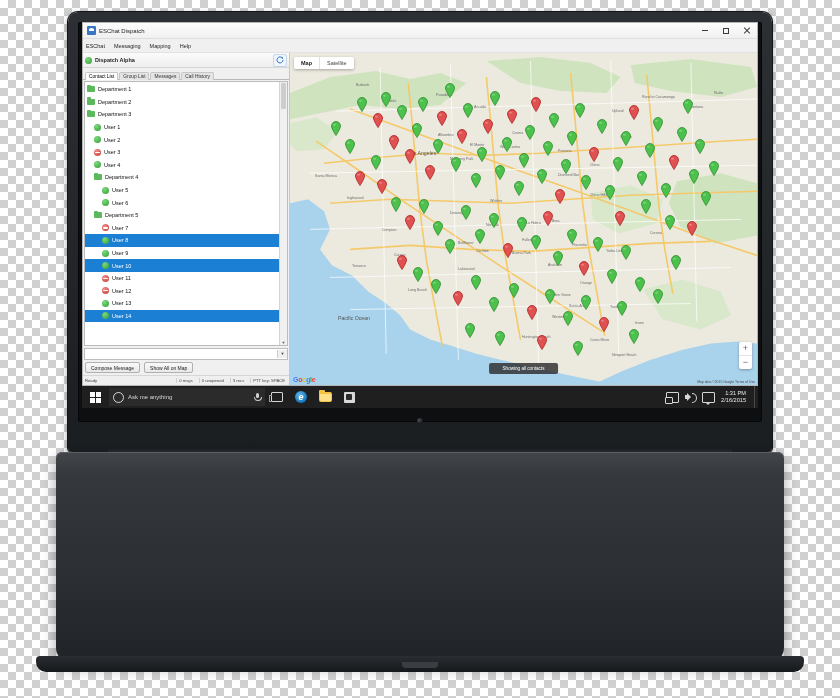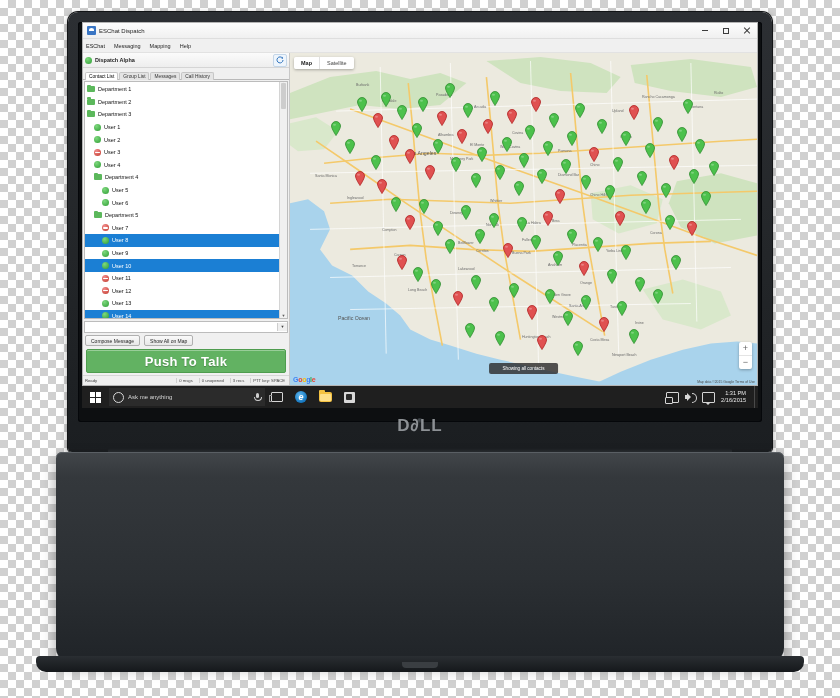--- a/index.html
+++ b/index.html
@@ -368,21 +368,20 @@
 <body>
 
 <div id="checker"></div>
 
 <div id="laptop">
 
   <div class="lid">
     <div class="lid-inner"></div>
   </div>
   <div class="webcam"></div>
-  <div class="dell-logo">D∂LL</div>
 
   <div id="screen">
     <div id="desktop">
 
       <div id="app-window">
 
         <div class="titlebar">
           <div class="app-ico"></div>
           <div class="ttl">ESChat Dispatch</div>
           <div class="spacer"></div>
@@ -515,23 +514,20 @@
 
             <div class="combo-row">
               <div class="cb">▼</div>
             </div>
 
             <div class="btn-row">
               <div class="sbtn">Compose Message</div>
               <div class="sbtn">Show All on Map</div>
             </div>
 
-            <div class="ptt">
-              <span>Push To Talk</span>
-            </div>
 
             <div class="statusbar">
               <div class="s-left">Ready</div>
               <div class="s-grow"></div>
               <div class="s-cell">0 msgs</div>
               <div class="s-cell">0 unopened</div>
               <div class="s-cell">3 recs</div>
               <div class="s-cell">PTT key: SPACE</div>
             </div>
           </div>

